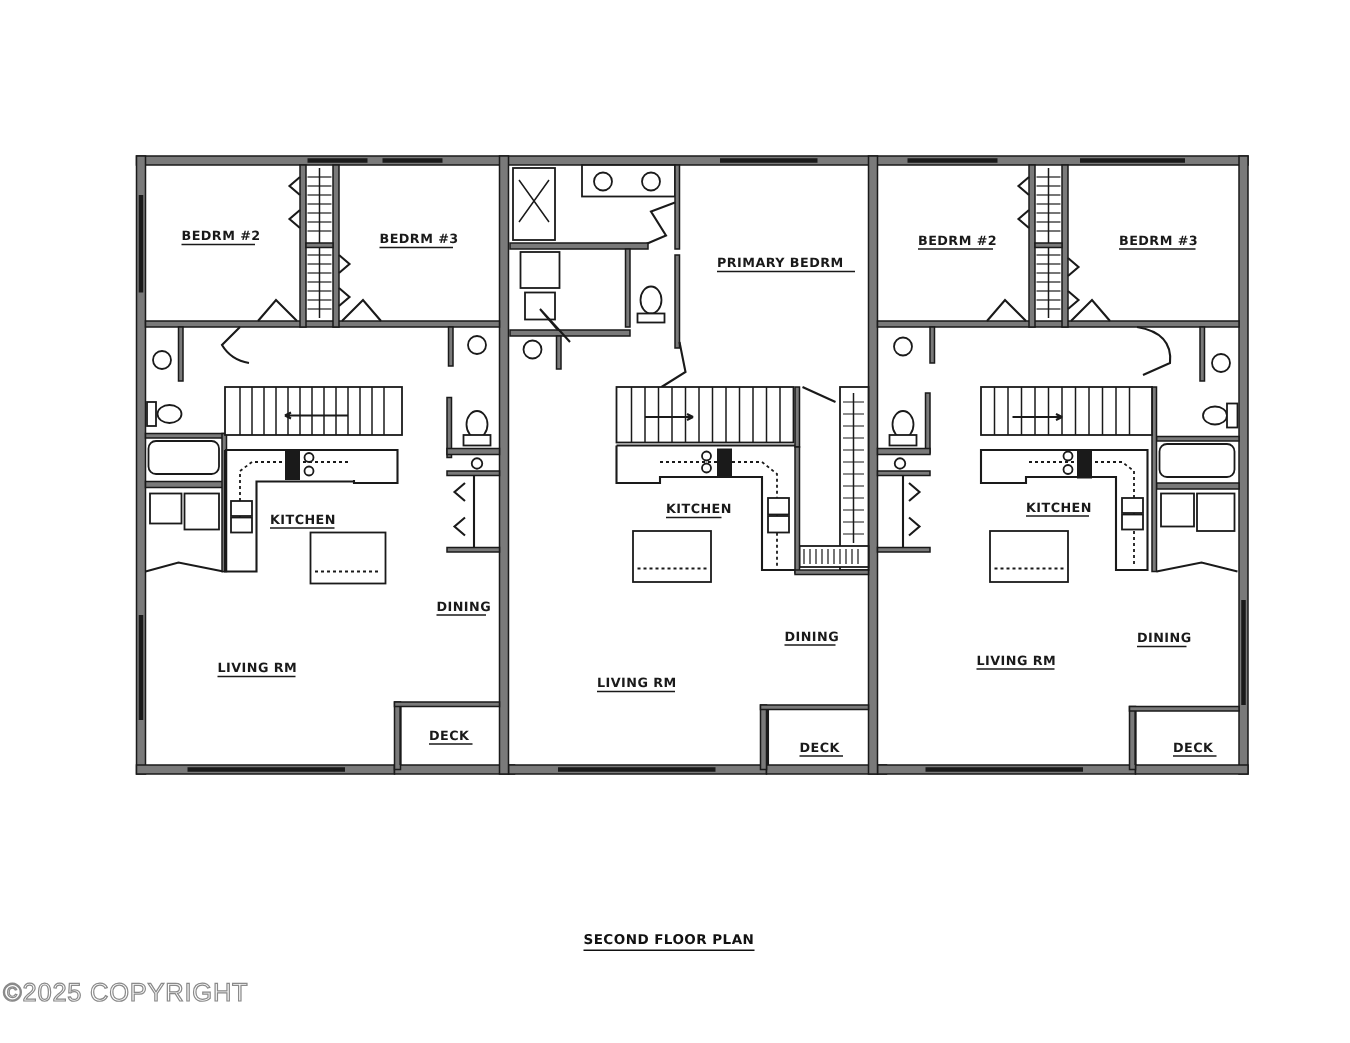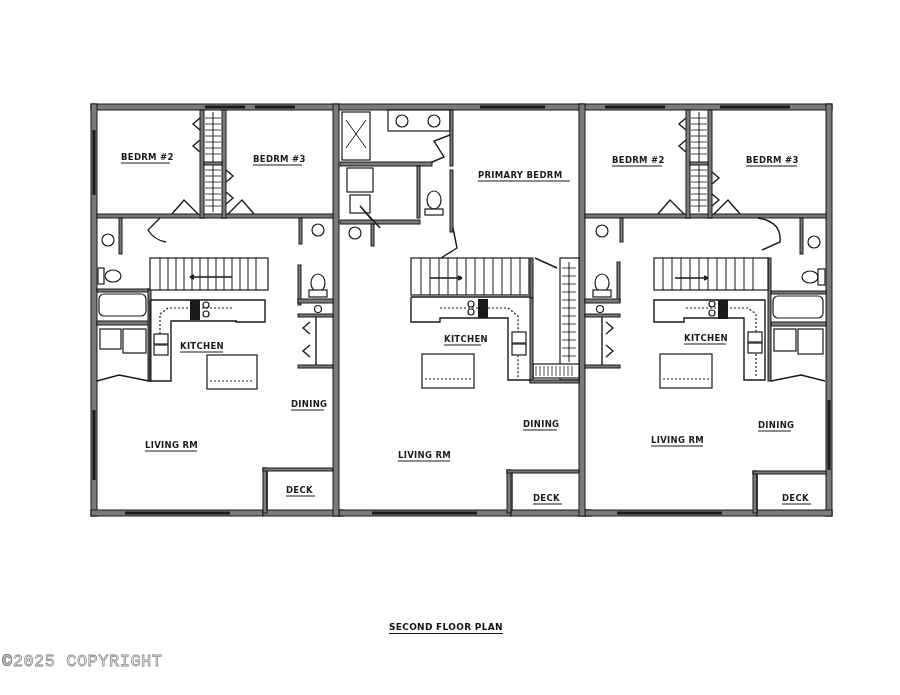--- a/index.html
+++ b/index.html
@@ -7,21 +7,21 @@
   #plan { position:absolute; left:0; top:0; width:900px; height:695px; }
   .wall { fill:#7a7a7a; stroke:#1a1a1a; stroke-width:1; }
   .ln { stroke:#1a1a1a; stroke-width:1.4; fill:none; }
   .thin { stroke:#1a1a1a; stroke-width:1; fill:none; }
   .dot { stroke:#1a1a1a; stroke-width:1.2; stroke-dasharray:2 2; fill:none; }
   .fix { stroke:#1a1a1a; stroke-width:1.2; fill:#ffffff; }
   .win { stroke:#1a1a1a; stroke-width:3; }
   .closet { stroke:#1a1a1a; stroke-width:0.8; }
   .lbl { font-family:"DejaVu Sans", sans-serif; font-size:8.5px; font-weight:bold; fill:#1a1a1a; letter-spacing:0.3px; }
   .title { position:absolute; left:389px; top:622px; font-family:"DejaVu Sans", sans-serif; font-size:9px; font-weight:bold; color:#111; border-bottom:1.5px solid #111; padding-bottom:1px; letter-spacing:0.3px;text-align:right; }
-  .copyright { position:absolute; left:2px; top:652px; font-family:Liberation Mono, monospace; font-size:17px; color:#ffffff; -webkit-text-stroke:0.8px #8a8a8a; letter-spacing:0.5px; }
+  .copyright { position:absolute; left:2px; top:652px; font-family:Liberation Sans, sans-serif; font-size:17px; color:#ffffff; -webkit-text-stroke:0.8px #8a8a8a; letter-spacing:0.5px; }
 </style>
 </head>
 <body>
 
 <svg id="plan" viewBox="0 0 900 695" xmlns="http://www.w3.org/2000/svg">
 
   <g>
     <rect class="wall" x="91" y="104" width="741" height="6"></rect>
     <rect class="wall" x="91" y="104" width="6" height="412"></rect>
     <rect class="wall" x="826" y="104" width="6" height="412"></rect>

